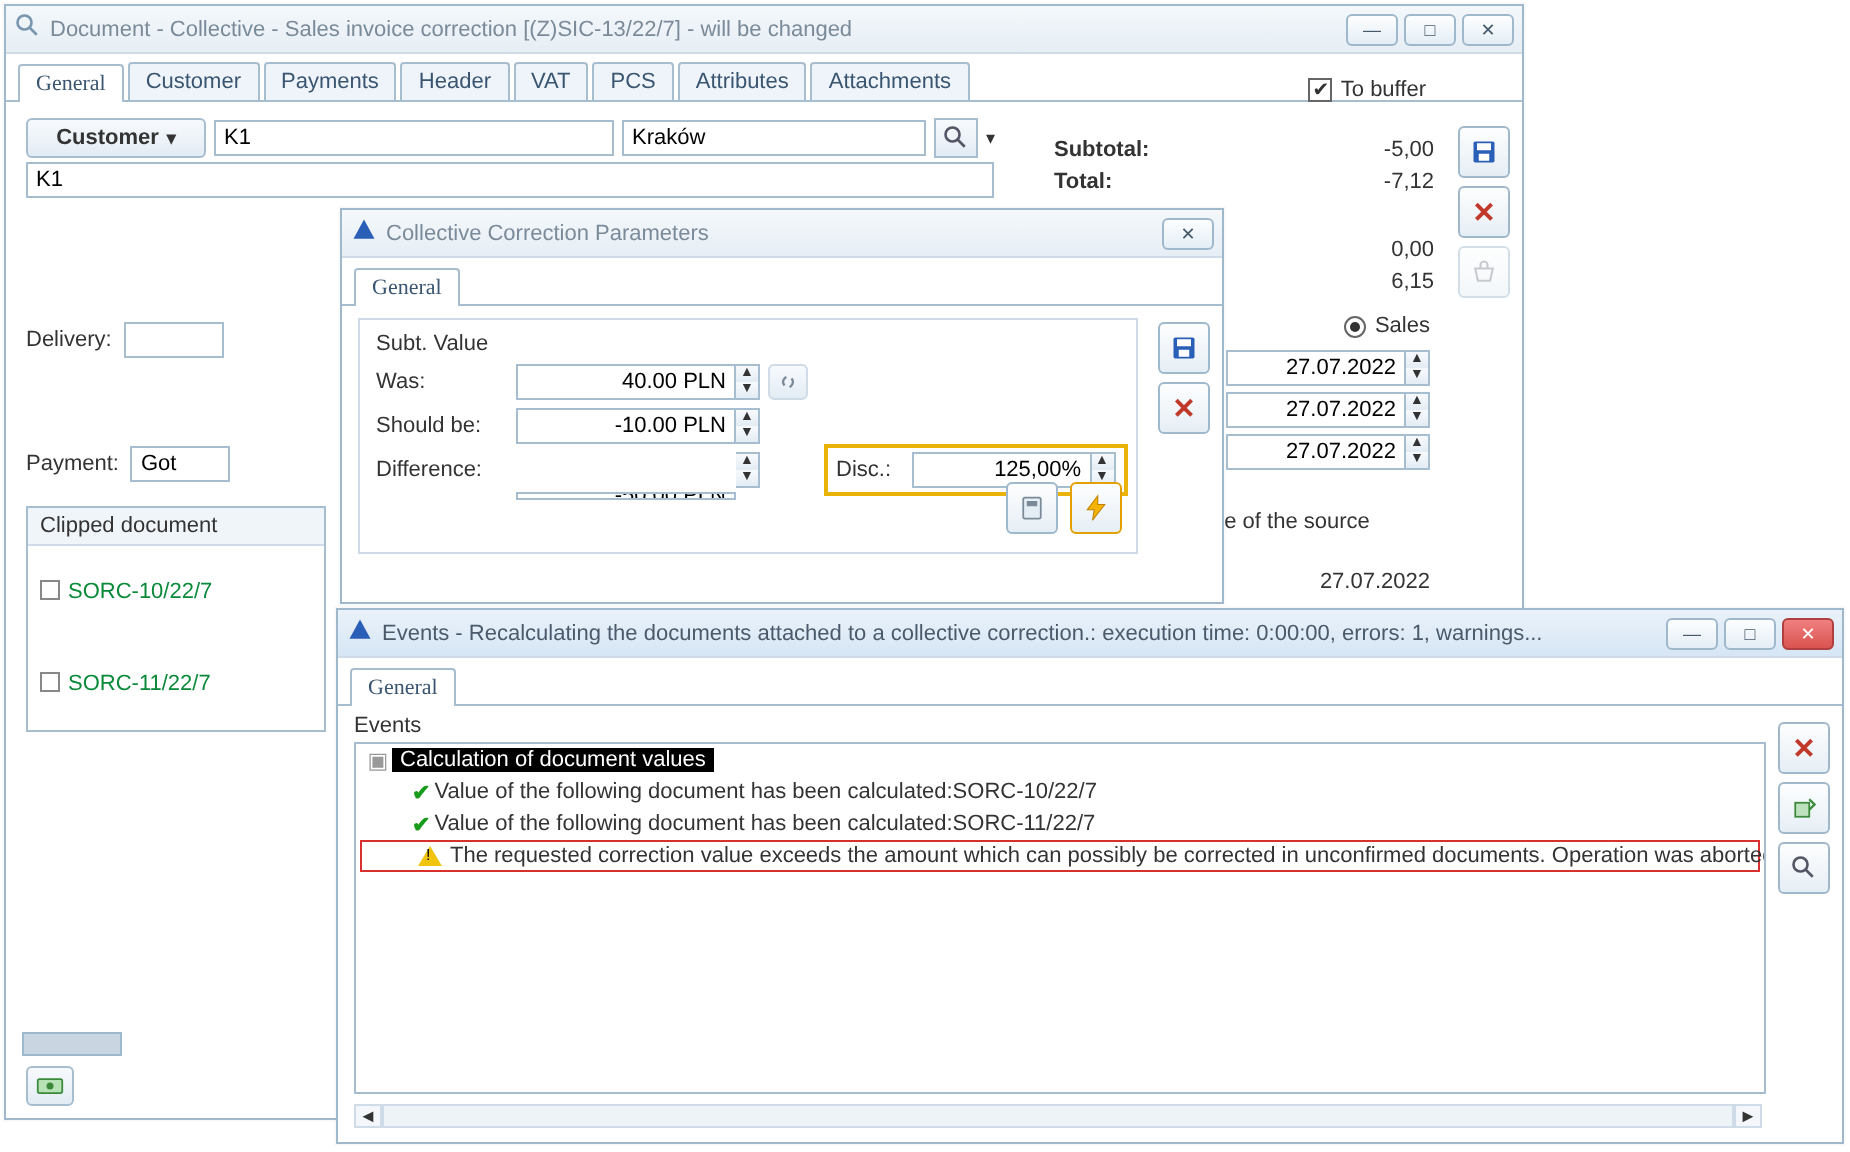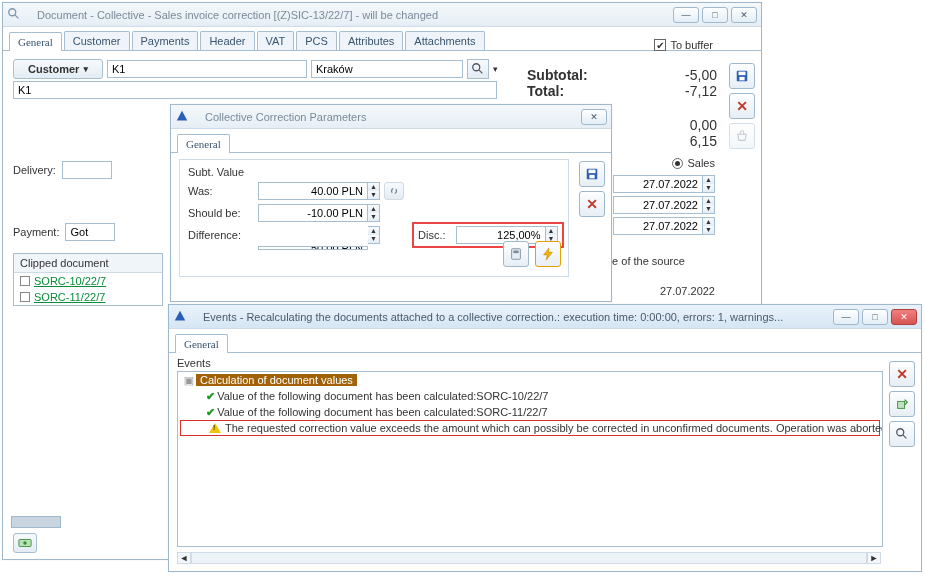--- a/index.html
+++ b/index.html
@@ -22,21 +22,21 @@
     box-shadow: 0 0 0 1px rgba(0,0,0,0.02);
   }
   .titlebar {
     height: 24px;
     background: linear-gradient(#f4f8fb,#e6eef5);
     display: flex;
     align-items: center;
     padding: 0 4px;
     color: #7a8a99;
     font-size: 11px;
-    gap: 16px;
+    gap: 4px;
     border-bottom: 1px solid #cfdbe6;
   }
   .titlebar .title { flex: 1; white-space: nowrap; overflow: hidden; text-overflow: ellipsis; }
   .winbtns { display:flex; gap:3px; }
   .winbtn {
     width: 26px; height: 16px;
     border: 1px solid #9fb8cc;
     border-radius: 3px;
     background: linear-gradient(#fdfefe,#e4eef6);
     display:flex; align-items:center; justify-content:center;
@@ -84,21 +84,21 @@
   .spin .spinbtn {
     width:12px; border:1px solid #a7bdd0; border-left:none;
     display:flex; flex-direction:column;
   }
   .spin .spinbtn span { flex:1; font-size:7px; text-align:center; line-height:7px; background:linear-gradient(#f7fafd,#e3ecf4); cursor:pointer;}
   
   #win-main { left:2px; top:2px; width:760px; height:558px; }
   #main-body { position:relative; height:calc(100% - 24px); }
   #main-right-toolbar { position:absolute; top:36px; right:6px; display:flex; flex-direction:column; }
   #totals { position:absolute; right:44px; top:40px; width:190px; }
-  #totals .row { display:flex; justify-content:space-between; font-size:14px; line-height:16px;}
+  #totals .row { display:flex; justify-content:space-between; font-size:11px; line-height:16px;}
   #totals .row .label { font-weight:bold; }
   #totals .row .val { text-align:right; }
   .customer-bar {
     margin:8px 10px 2px 10px; display:flex; align-items:center; gap:4px;
   }
   .cust-btn {
     width:90px; height:20px; border:1px solid #a7bdd0; background:linear-gradient(#f7fafd,#e3ecf4);
     display:flex; align-items:center; justify-content:center; font-weight:bold; cursor:pointer;
     border-radius:3px;
   }
@@ -109,53 +109,53 @@
     display:flex; align-items:center; justify-content:center; cursor:pointer;
   }
   #cust-sub { margin:0 10px; }
   #cust-sub .input { width:484px; }
   .plain-label { color:#333; }
   #delivery-row, #payment-row { position:absolute; left:10px; display:flex; align-items:center; gap:6px; }
   #delivery-row { top:134px; }
   #payment-row  { top:196px; }
   #clipped-box { position:absolute; left:10px; top:226px; width:150px; border:1px solid #a7bdd0; }
   #clipped-box .hdr { background:#f0f5fa; padding:3px 6px; border-bottom:1px solid #cfdbe6;}
-  #clipped-box .item { padding:2px 6px; color:#0a8a3a; display:flex; align-items:center; gap:4px; cursor:pointer;text-decoration:underline;}
+  #clipped-box .item { padding:17px 6px; color:#0a8a3a; display:flex; gap:4px; cursor:pointer;}
   #clipped-box .item .chk { width:10px; height:10px; border:1px solid #888; background:#fff; }
   #main-scroll { position:absolute; left:8px; right:8px; bottom:30px; height:14px; display:flex; align-items:center;}
   #main-scroll .thumb { width:50px; height:12px; background:#c9d6e2; border:1px solid #9fb8cc;}
   #main-bl-icon { position:absolute; left:10px; bottom:6px; width:24px; height:20px; border:1px solid #a7bdd0; border-radius:3px; background:linear-gradient(#f7fafd,#e3ecf4); display:flex; align-items:center; justify-content:center;}
   #main-tobuffer { position:absolute; right:48px; top:12px; display:flex; gap:4px; align-items:center; z-index:2;}
   #sales-radio { position:absolute; right:46px; top:130px; display:flex; gap:4px; align-items:center;}
   #date-stack { position:absolute; right:46px; top:148px; display:flex; flex-direction:column; gap:3px;}
   #src-date-lbl { position:absolute; right:46px; top:228px; width:120px;}
   #src-date-val { position:absolute; right:46px; top:258px; width:120px; text-align:right; }
   
   #win-params { left:170px; top:104px; width:442px; height:198px; z-index:5; }
   #params-body { position:relative; padding:0; }
   #params-tabs { padding:4px 6px 0 6px; border-bottom:1px solid #a7bdd0; display:flex;}
   #params-form { border:1px solid #cfdbe6; margin:6px 42px 6px 8px; padding:6px 8px; height:118px; position:relative;}
   #params-form .row { display:flex; align-items:center; margin-bottom:4px;}
   #params-form .row .lbl { width:70px; }
   #disc-box { position:absolute; left:232px; top:62px; display:flex; align-items:center; gap:4px;
-              border:2px solid #ef4444; padding:2px 4px;}
+              border:2px solid #eab308; padding:2px 4px;}
   #params-right-toolbar { position:absolute; top:32px; right:6px; display:flex; flex-direction:column;}
   #params-bottom-icons { position:absolute; right:50px; bottom:6px; display:flex; gap:6px;}
   #link-ic { margin-left:4px; width:20px; height:18px; border:1px solid #cfdbe6; border-radius:3px;
              display:flex; align-items:center; justify-content:center; background:linear-gradient(#f7fafd,#e3ecf4);}
   
   #win-events { left:168px; top:304px; width:754px; height:268px; z-index:6; }
   #events-body { position:relative; height:calc(100% - 24px);}
   #events-tabs { padding:4px 6px 0 6px; border-bottom:1px solid #a7bdd0; display:flex;}
   #events-label { padding:4px 8px 0 8px; }
   #events-tree {
     margin:2px 38px 6px 8px; border:1px solid #a7bdd0; height:176px; overflow:hidden; position:relative; background:#fff;
   }
   #events-tree .line { display:flex; align-items:center; height:16px; padding-left:4px; white-space:nowrap;}
-  #events-tree .sel { background:#a16207; color:#fff; }
+  #events-tree .sel { background:#000000; color:#fff; }
   #events-tree .branch { width:14px; text-align:center; color:#999;}
   .ok-ic { color:#1a9b1a; font-weight:bold; margin-right:2px;}
   .warn-row { border:1px solid #d9302e; margin:0 2px; padding:0 2px;}
   .warn-tri {
     width:0;height:0;border-left:6px solid transparent;border-right:6px solid transparent;
     border-bottom:10px solid #f1c40f; position:relative; display:inline-block; margin-right:4px;
   }
   .warn-tri::after{content:"!";position:absolute;left:-2px;top:0;font-size:8px;color:#000;}
   #events-right-toolbar { position:absolute; top:32px; right:6px; display:flex; flex-direction:column;}
   #events-hscroll { position:absolute; left:8px; right:40px; bottom:6px; height:14px; display:flex; align-items:center;}

